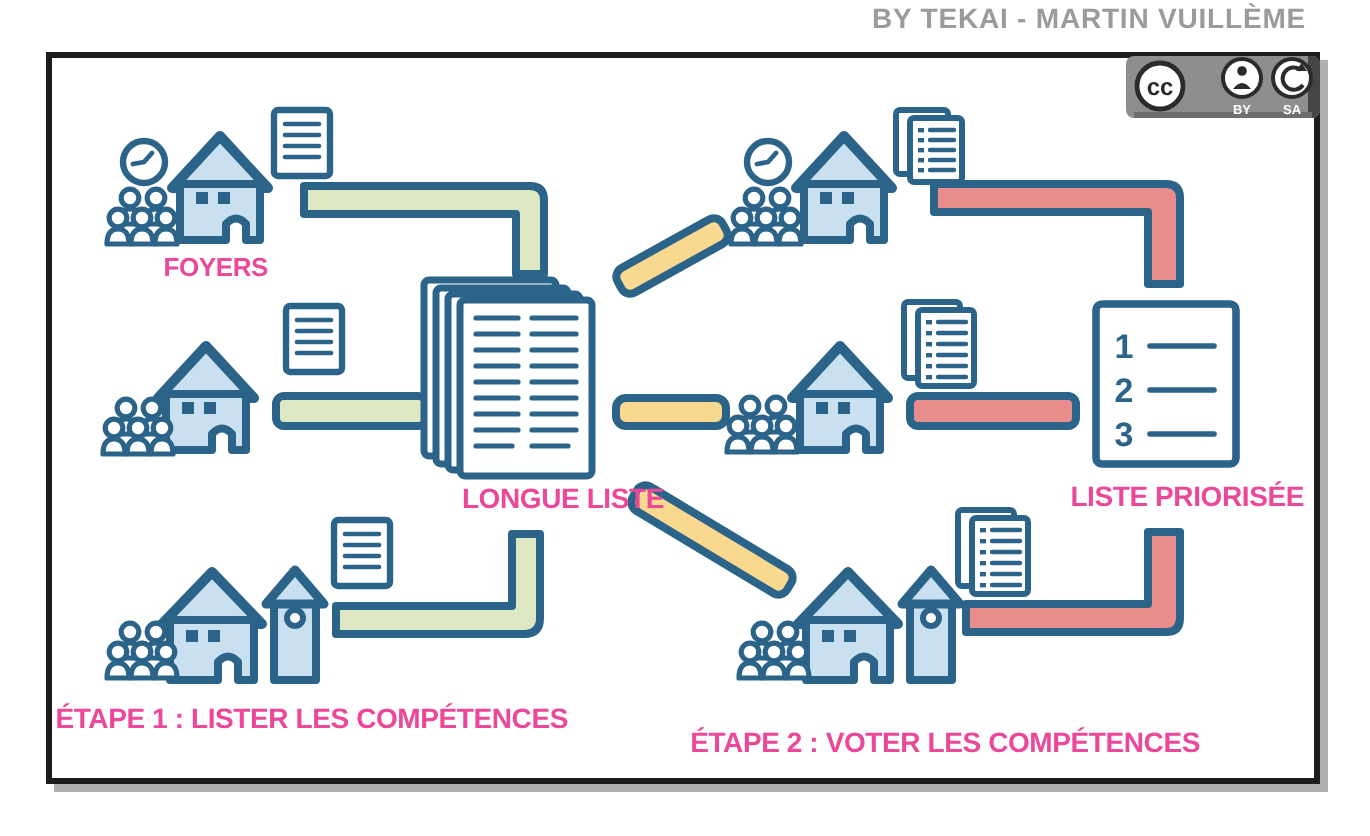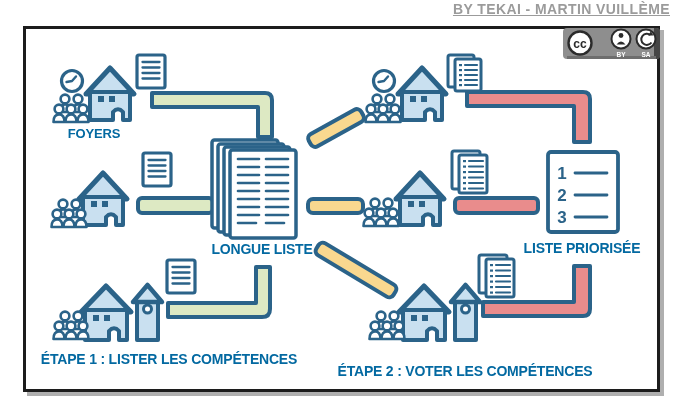--- a/index.html
+++ b/index.html
@@ -7,28 +7,28 @@
     position:relative;width:685px;height:418px;background:#ffffff;
     font-family:"Liberation Sans", sans-serif;overflow:hidden;
   }
   #frame{
     position:absolute;left:23px;top:26px;width:631px;height:360px;
     background:#ffffff;border:3px solid #1c1c1c;
     box-shadow:4px 4px 0 rgba(110,110,110,.55);
   }
   .gfx{position:absolute;left:0;top:0;}
   .lbl{
-    position:absolute;color:#0369a1;font-weight:bold;text-align:center;
+    position:absolute;color:#ec4899;font-weight:bold;text-align:right;
     letter-spacing:-0.2px;white-space:nowrap;
   }
   .lbl-sm{font-size:13px;}
   .lbl-md{font-size:14px;}
   #attribution{
-    position:absolute;top:1px;right:15px;color:#9b9b9b;font-weight:bold;
-    font-size:14px;letter-spacing:.4px;white-space:nowrap;text-decoration:underline;
+    position:absolute;top:1px;right:32px;color:#9b9b9b;font-weight:bold;
+    font-size:14px;letter-spacing:.4px;white-space:nowrap;
   }
 </style>
 </head>
 <body>
 
 <div id="stage">
 
   <div id="attribution">BY TEKAI - MARTIN VUILLÈME</div>
 
   <div id="frame"></div>
@@ -233,17 +233,17 @@
       </g>
     </g>
   </svg>
 
   <div class="lbl lbl-sm" style="left:54px;top:126px;width:80px;">FOYERS</div>
 
   <div class="lbl lbl-md" style="left:192px;top:241px;width:140px;">LONGUE LISTE</div>
 
   <div class="lbl lbl-md" style="left:512px;top:240px;width:140px;">LISTE PRIORISÉE</div>
 
-  <div class="lbl lbl-md" style="left:34px;top:351px;width:270px;">ÉTAPE 1 : LISTER LES COMPÉTENCES</div>
+  <div class="lbl lbl-md" style="left:14px;top:351px;width:270px;">ÉTAPE 1 : LISTER LES COMPÉTENCES</div>
 
   <div class="lbl lbl-md" style="left:330px;top:351px;width:270px;margin-top:12px;">ÉTAPE 2 : VOTER LES COMPÉTENCES</div>
 
 </div>
 
 </body></html>

